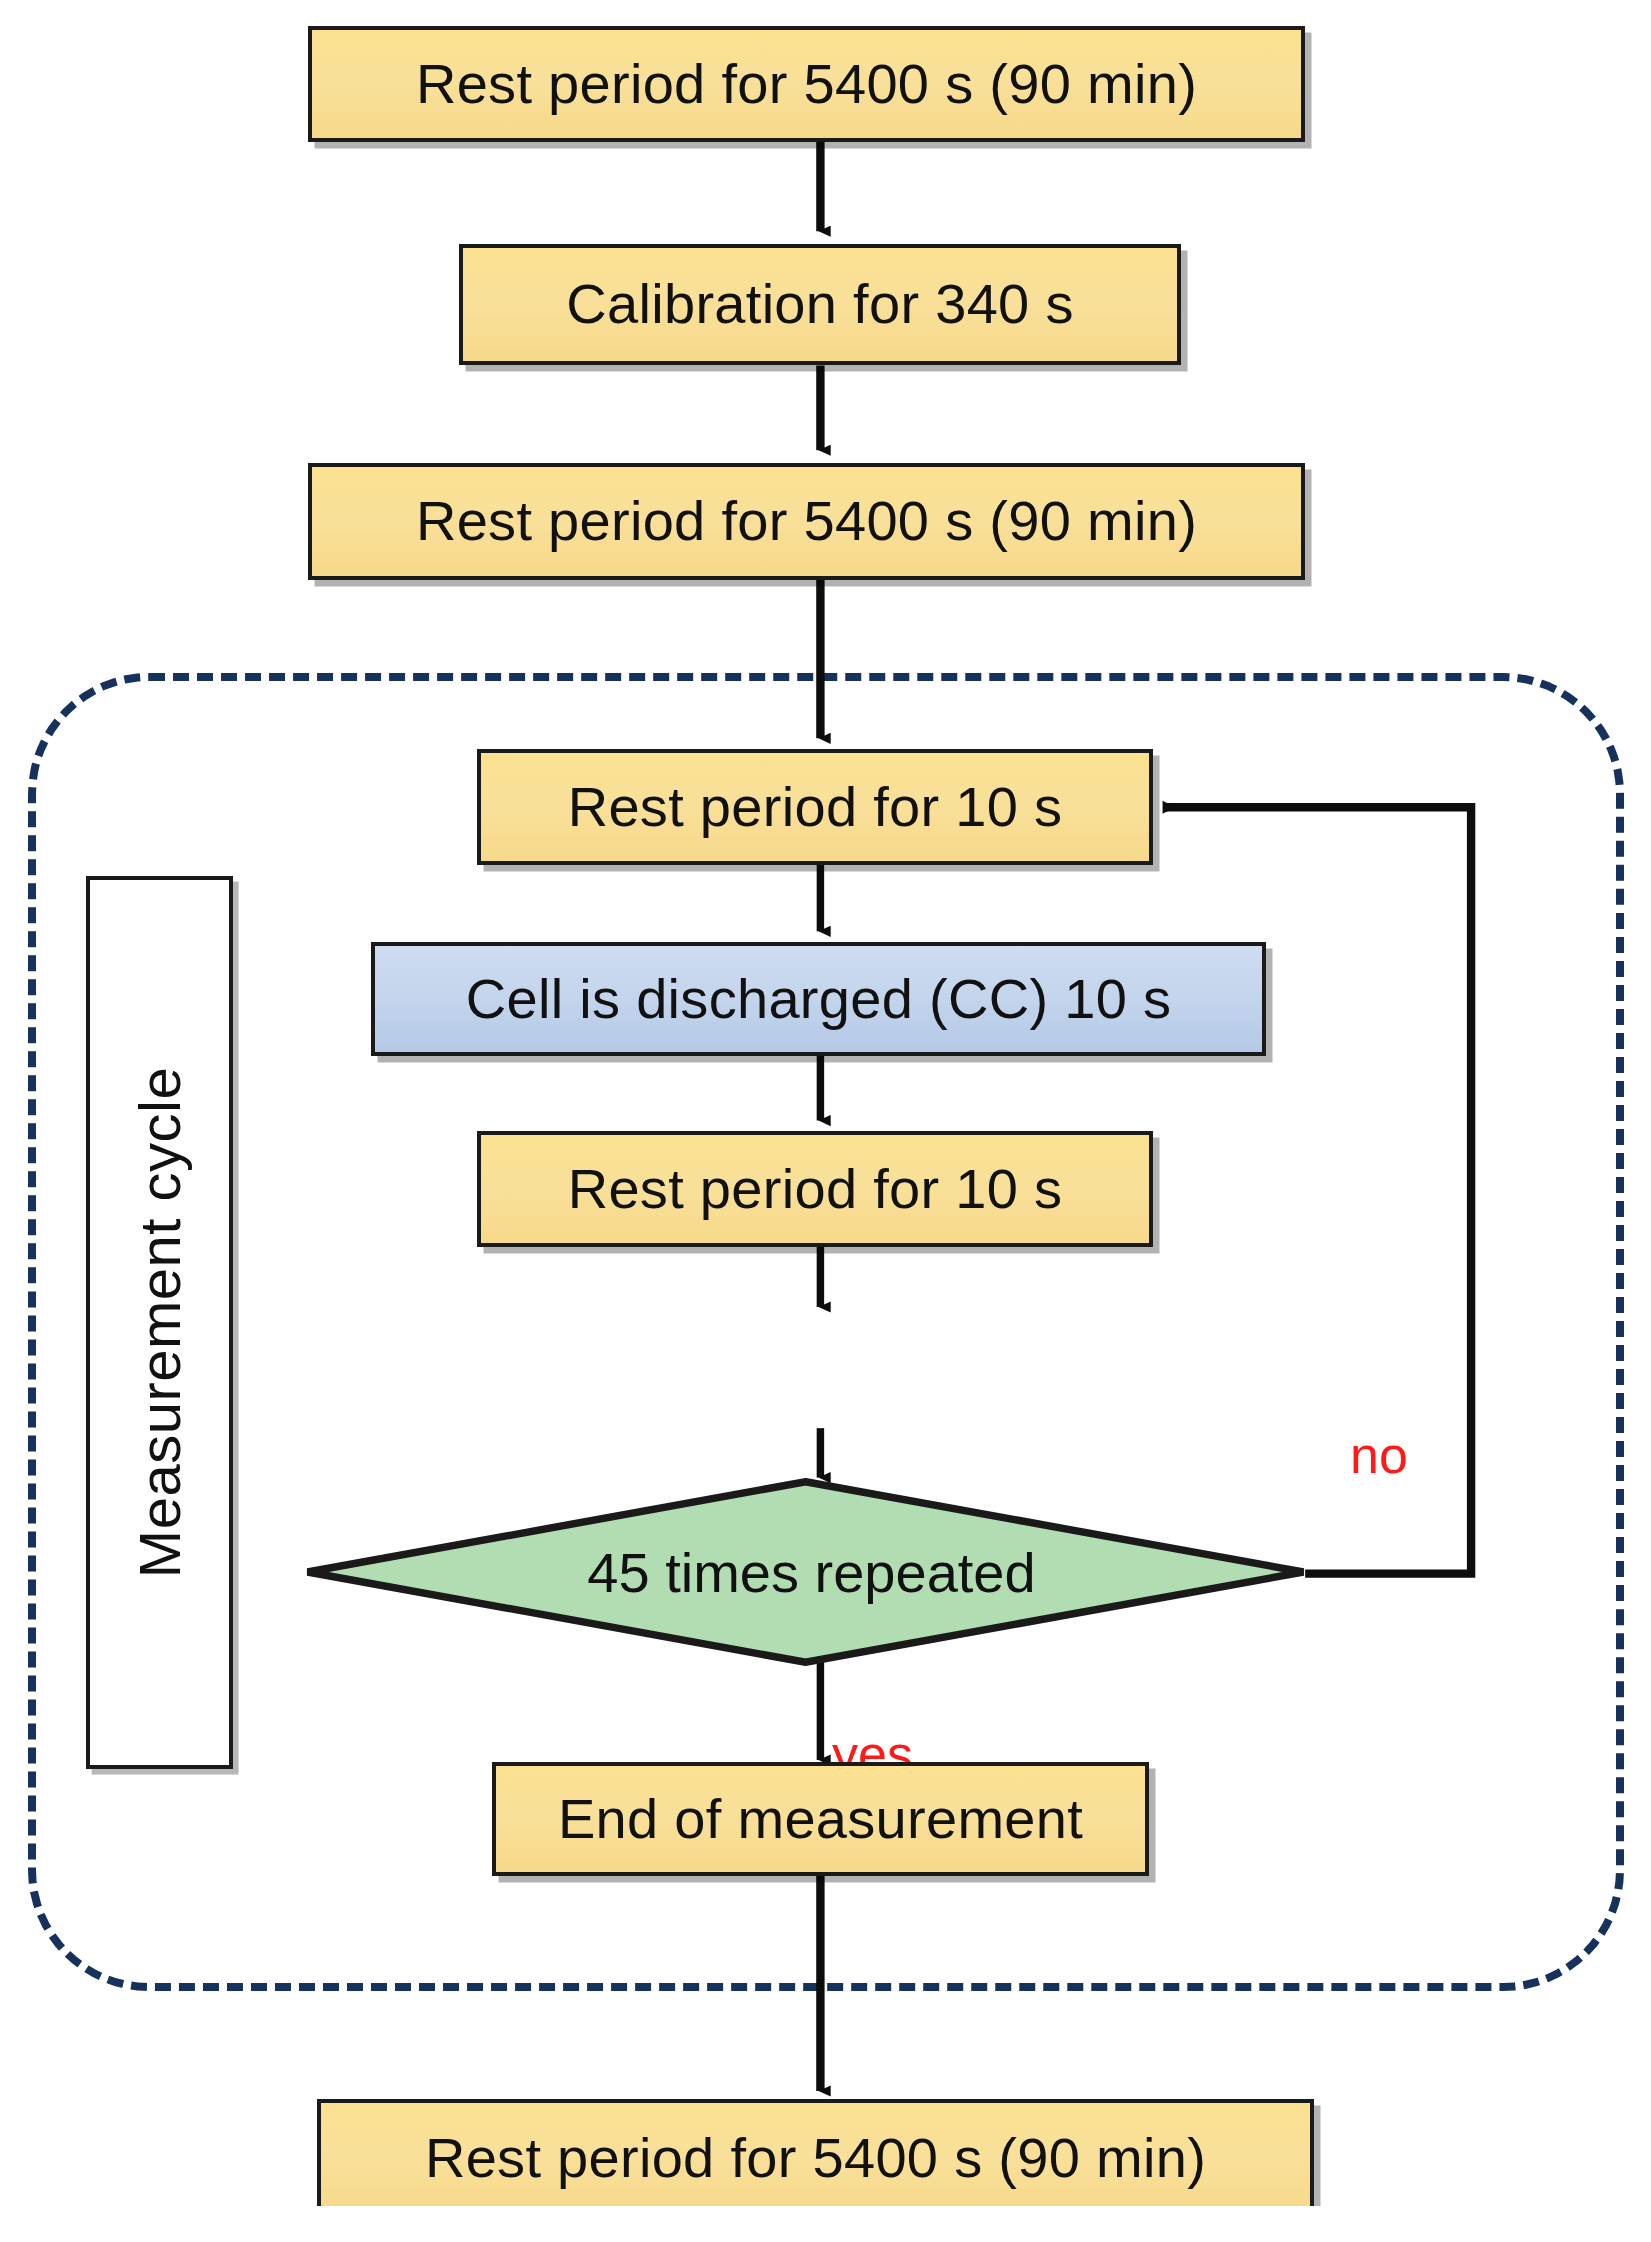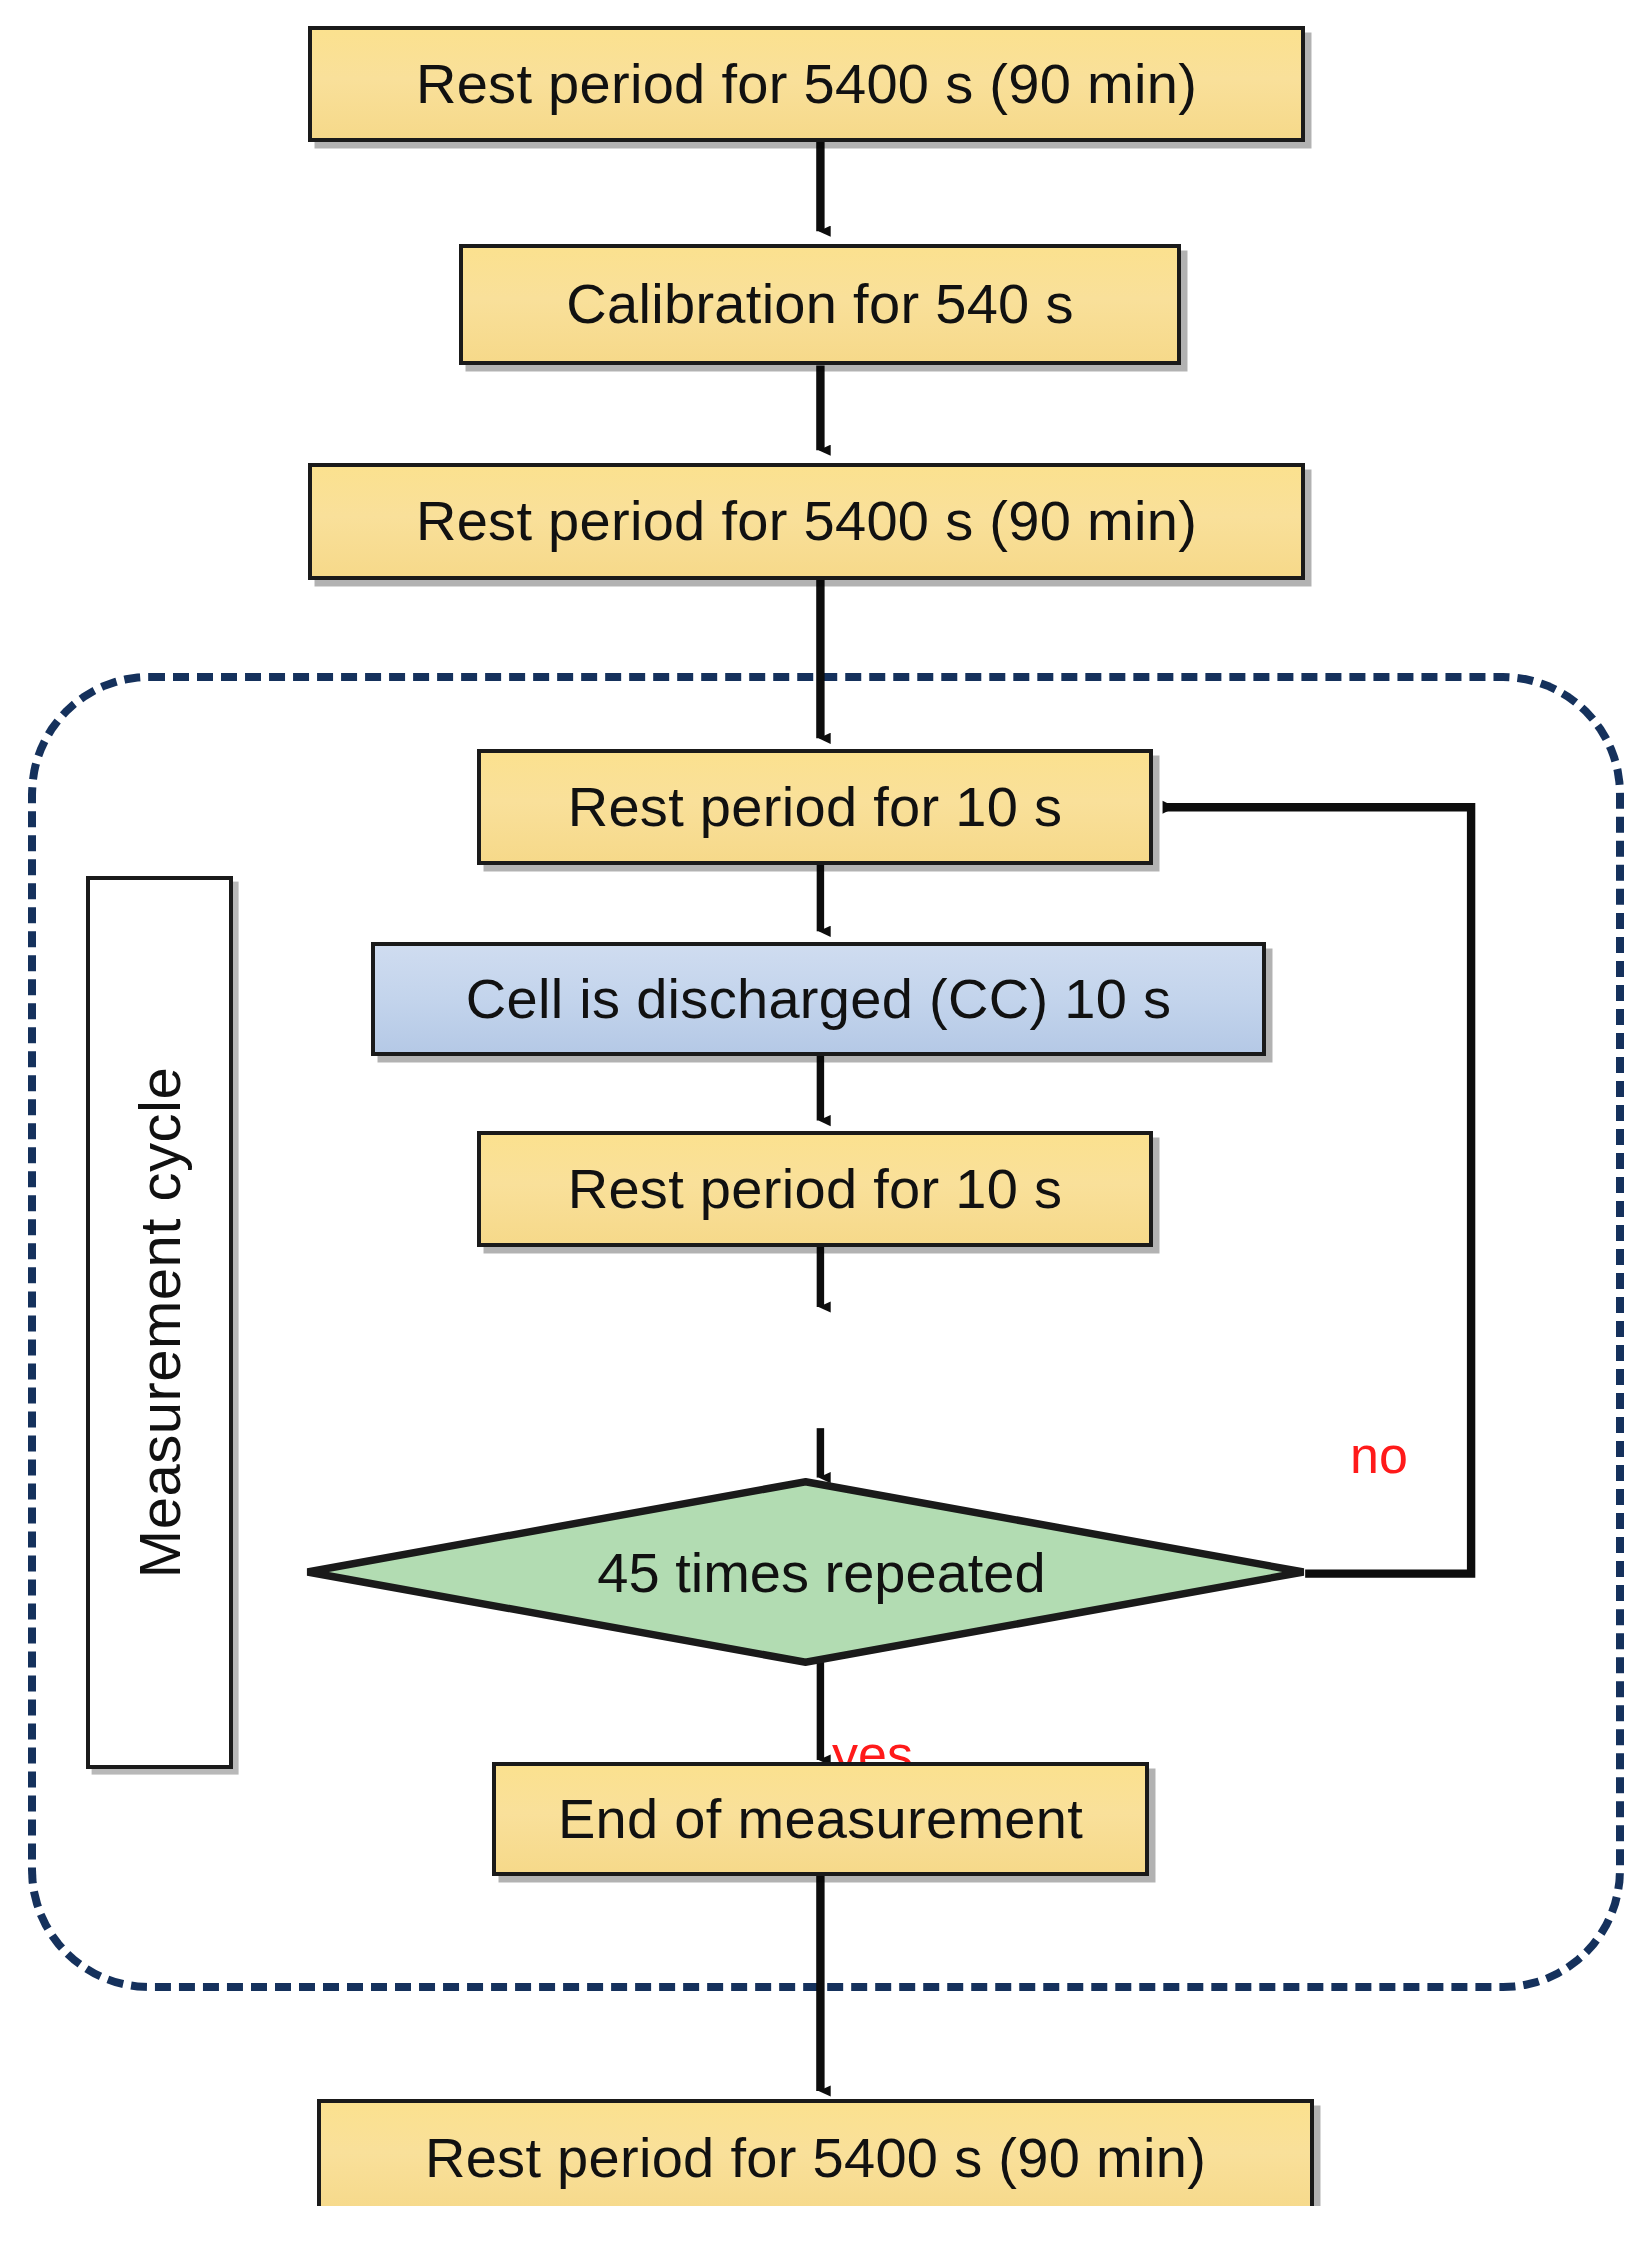--- a/index.html
+++ b/index.html
@@ -68,21 +68,21 @@
     border-radius: 121px;
     background: transparent;
   }
   
   .diamond-wrap {
     position: absolute;
   }
   .diamond-wrap svg { display: block; }
   .diamond-label {
     position: absolute;
-    left: 16px; top: 0;
+    left: 6px; top: 0;
     width: 100%; height: 100%;
     display: flex;
     align-items: center;
     justify-content: center;
     font-size: 56px;
     color: #111111;
     white-space: nowrap;
     pointer-events: none;
   }
   
@@ -137,21 +137,21 @@
     <path d="M 1400,1688 L 1578,1688 L 1578,866 L 1248,866" fill="none" stroke="#0d0d0d" stroke-width="9" marker-end="url(#arrowLeft)"></path>
 
     <line x1="880" y1="2012" x2="880" y2="2243" stroke="#0d0d0d" stroke-width="9" marker-end="url(#arrowDown)"></line>
   </svg>
 
   <div class="node yellow" style="left:308px; top:26px; width:997px; height:116px;">
     <span>Rest period for 5400 s (90 min)</span>
   </div>
 
   <div class="node yellow" style="left:459px; top:244px; width:722px; height:121px;">
-    <span>Calibration for 540 s</span>
+    <span>Calibration for 340 s</span>
   </div>
 
   <div class="node yellow" style="left:308px; top:463px; width:997px; height:117px;">
     <span>Rest period for 5400 s (90 min)</span>
   </div>
 
   <div class="vlabel" style="left:86px; top:876px; width:147px; height:893px;">
     <span>Measurement cycle</span>
   </div>
 

